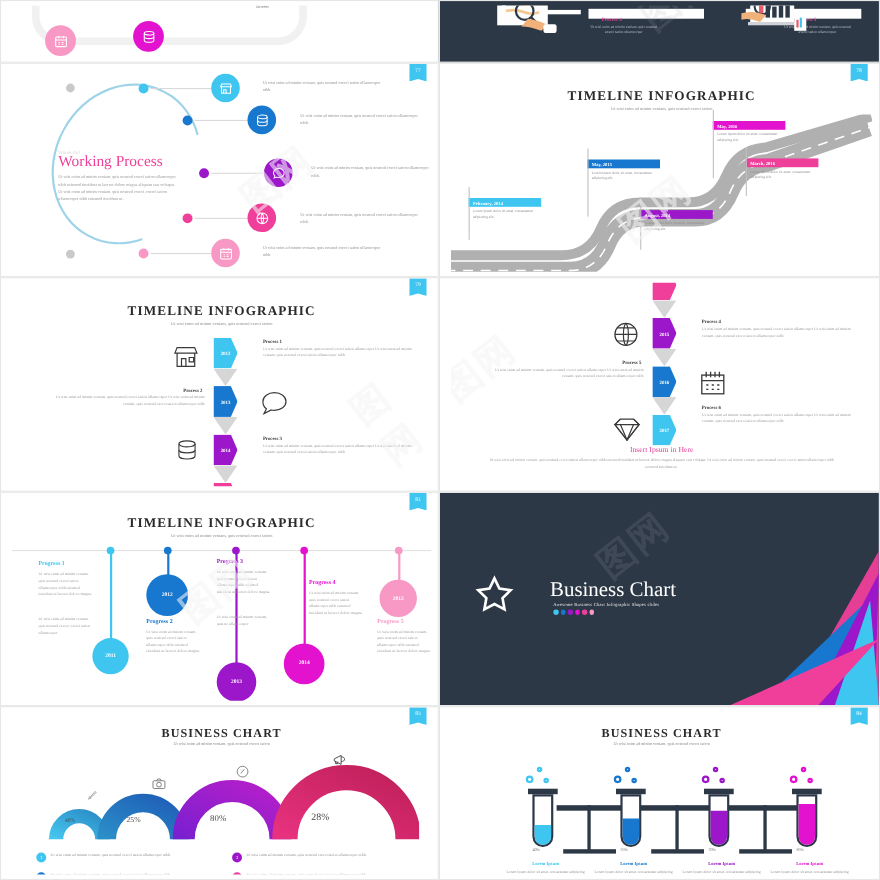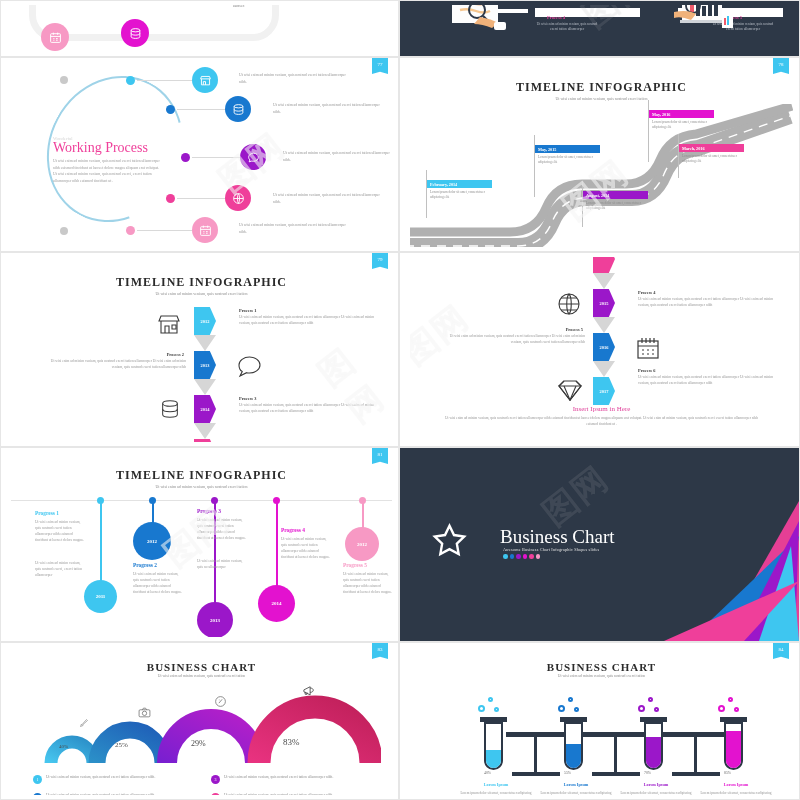--- a/index.html
+++ b/index.html
@@ -507,22 +507,22 @@
             </linearGradient>
         </defs>
         <path d="M10 74 A21 21 0 0 1 52 74" stroke="url(#g1)" stroke-width="13" fill="none"></path>
         <path d="M56 74 A33 33 0 0 1 122 74" stroke="url(#g2)" stroke-width="17" fill="none"></path>
         <path d="M126 74 A44 44 0 0 1 214 74" stroke="url(#g3)" stroke-width="20" fill="none"></path>
         <path d="M218 74 A56 56 0 0 1 330 74" stroke="url(#g4)" stroke-width="23" fill="none"></path>
       </svg>
 
       <div class="arcpct" style="left:48px; top:97px; font-size:5px">40%</div>
       <div class="arcpct" style="left:104px; top:94px; font-size:7px">25%</div>
-      <div class="arcpct" style="left:180px; top:92px; font-size:8px">29%</div>
-      <div class="arcpct" style="left:272px; top:90px; font-size:9px">83%</div>
+      <div class="arcpct" style="left:180px; top:92px; font-size:8px">80%</div>
+      <div class="arcpct" style="left:272px; top:90px; font-size:9px">28%</div>
 
       <svg style="position:absolute; left:67px; top:70px" width="12" height="12" viewBox="0 0 24 24" fill="none" stroke="#8f8f8f" stroke-width="1.4">
         <path d="M5 19l5-2-3-3zM9 14l8-9 2 2-9 8z"></path>
       </svg>
       <svg style="position:absolute; left:127px; top:59px" width="13" height="13" viewBox="0 0 24 24" fill="none" stroke="#6b6b6b" stroke-width="1.4">
         <rect x="2" y="7" width="20" height="13" rx="2"></rect>
           <circle cx="12" cy="13.5" r="4"></circle>
           <path d="M8 7l2-3h4l2 3"></path>
       </svg>
       <svg style="position:absolute; left:203px; top:48px" width="13" height="13" viewBox="0 0 24 24" fill="none" stroke="#6b6b6b" stroke-width="1.4">

